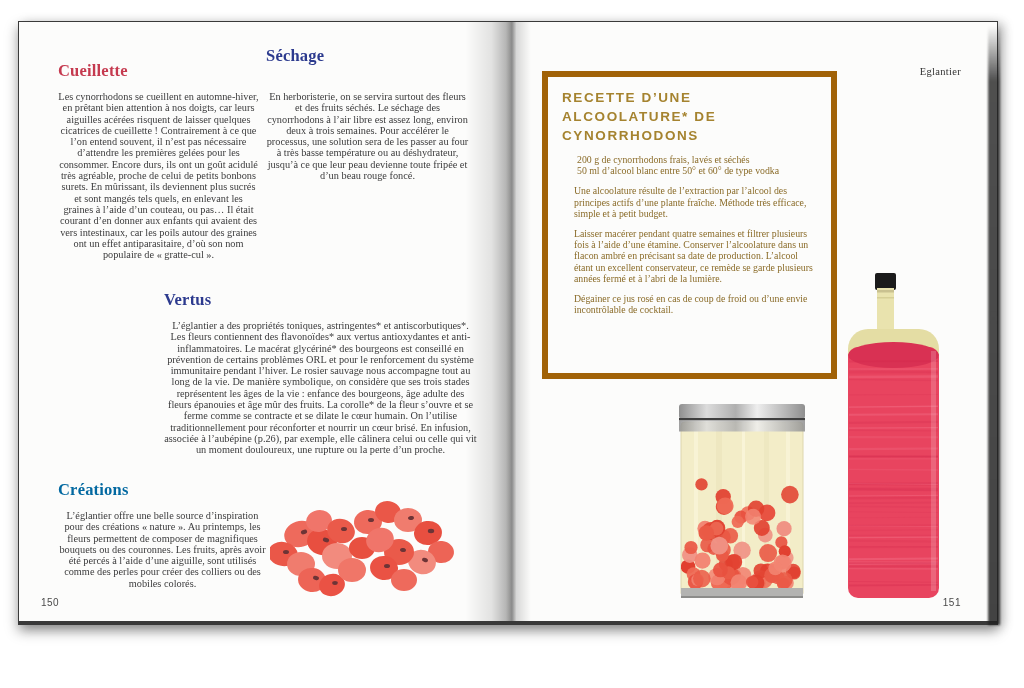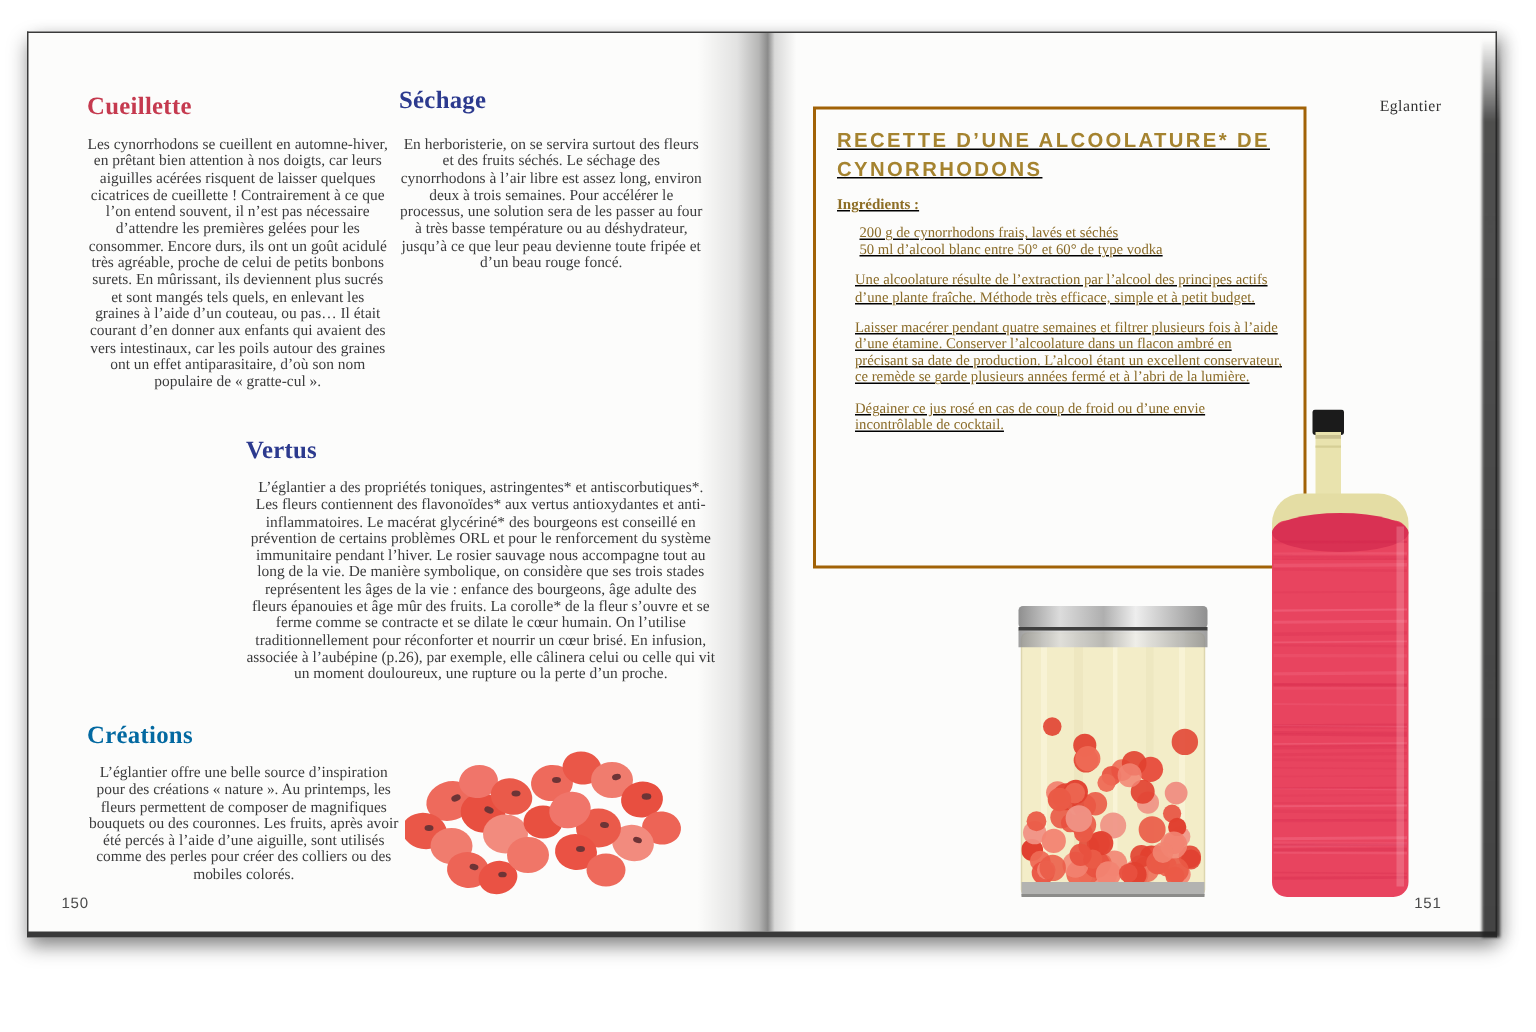--- a/index.html
+++ b/index.html
@@ -37,25 +37,24 @@
   .h-navy{color:#2c3a8e;}
   .h-purple{color:#0369a1;}
   p.body{
     margin:0;font-size:10.3px;line-height:11.3px;color:#3b3b3c;
     text-align:center;
   }
   .pagenum{font-family:"Liberation Sans","DejaVu Sans",sans-serif;font-size:10px;color:#4a4a4a;letter-spacing:.5px;}
   .running-header{font-size:10.5px;color:#333;letter-spacing:.3px;margin-top:32px;}
   
   .recipe-box{
-    position:absolute;left:523px;top:49px;width:329px;height:308px;
-    border:2px solid #a16207;box-sizing:border-box;
+    position:absolute;left:523px;top:49px;width:295px;height:308px;
+    border:6px solid #a16207;box-sizing:border-box;
     padding:11px 14px 10px 14px;
     background:transparent;
-    text-decoration:underline;
   }
   .recipe-title{
     margin:0 0 9px 0;
     font-family:"Liberation Sans","DejaVu Sans",sans-serif;
     font-size:13.5px;line-height:19px;font-weight:bold;
     letter-spacing:1.6px;color:#a5832f;
   }
   .ing-label{
     margin:0 0 8px 0;font-size:10px;font-weight:bold;color:#8d6d24;
   }
@@ -69,21 +68,21 @@
 </head>
 <body>
 
 <div class="book">
 
   <div>
 
     <h2 class="sec h-red abs" style="left:39px;top:39px;">Cueillette</h2>
     <p class="body abs" style="left:39px;top:69px;width:201px;">Les cynorrhodons se cueillent en automne-hiver, en prêtant bien attention à nos doigts, car leurs aiguilles acérées risquent de laisser quelques cicatrices de cueillette ! Contrairement à ce que l’on entend souvent, il n’est pas nécessaire d’attendre les premières gelées pour les consommer. Encore durs, ils ont un goût acidulé très agréable, proche de celui de petits bonbons surets. En mûrissant, ils deviennent plus sucrés et sont mangés tels quels, en enlevant les graines à l’aide d’un couteau, ou pas… Il était courant d’en donner aux enfants qui avaient des vers intestinaux, car les poils autour des graines ont un effet antiparasitaire, d’où son nom populaire de « gratte-cul ».</p>
 
-    <h2 class="sec h-navy abs" style="left:247px;top:35px;">Séchage</h2>
+    <h2 class="sec h-navy abs" style="left:247px;top:24px;">Séchage</h2>
     <p class="body abs" style="left:247px;top:69px;width:203px;">En herboristerie, on se servira surtout des fleurs et des fruits séchés. Le séchage des cynorrhodons à l’air libre est assez long, environ deux à trois semaines. Pour accélérer le processus, une solution sera de les passer au four à très basse température ou au déshydrateur, jusqu’à ce que leur peau devienne toute fripée et d’un beau rouge foncé.</p>
 
     <h2 class="sec h-navy abs" style="left:145px;top:268px;">Vertus</h2>
     <p class="body abs" style="left:145px;top:298px;width:313px;">L’églantier a des propriétés toniques, astringentes* et antiscorbutiques*. Les fleurs contiennent des flavonoïdes* aux vertus antioxydantes et anti-inflammatoires. Le macérat glycériné* des bourgeons est conseillé en prévention de certains problèmes ORL et pour le renforcement du système immunitaire pendant l’hiver. Le rosier sauvage nous accompagne tout au long de la vie. De manière symbolique, on considère que ses trois stades représentent les âges de la vie : enfance des bourgeons, âge adulte des fleurs épanouies et âge mûr des fruits. La corolle* de la fleur s’ouvre et se ferme comme se contracte et se dilate le cœur humain. On l’utilise traditionnellement pour réconforter et nourrir un cœur brisé. En infusion, associée à l’aubépine (p.26), par exemple, elle câlinera celui ou celle qui vit un moment douloureux, une rupture ou la perte d’un proche.</p>
 
     <h2 class="sec h-purple abs" style="left:39px;top:458px;">Créations</h2>
     <p class="body abs" style="left:39px;top:488px;width:209px;">L’églantier offre une belle source d’inspiration pour des créations « nature ». Au printemps, les fleurs permettent de composer de magnifiques bouquets ou des couronnes. Les fruits, après avoir été percés à l’aide d’une aiguille, sont utilisés comme des perles pour créer des colliers ou des mobiles colorés.</p>
 
     <svg class="abs" style="left:251px;top:468px;" width="188" height="124" viewBox="0 0 188 124">
       <g>
@@ -128,21 +127,20 @@
 
     <div class="pagenum abs" style="left:22px;top:575px;">150</div>
   </div>
 
   <div>
 
     <div class="running-header abs" style="right:36px;top:12px;">Eglantier</div>
 
     <div class="recipe-box">
       <h3 class="recipe-title">RECETTE D’UNE ALCOOLATURE* DE CYNORRHODONS</h3>
-      <p class="ing-label">Ingrédients :</p>
       <p class="ing-line">200 g de cynorrhodons frais, lavés et séchés</p>
       <p class="ing-line">50 ml d’alcool blanc entre 50° et 60° de type vodka</p>
       <p class="recipe-p">Une alcoolature résulte de l’extraction par l’alcool des principes actifs d’une plante fraîche. Méthode très efficace, simple et à petit budget.</p>
       <p class="recipe-p">Laisser macérer pendant quatre semaines et filtrer plusieurs fois à l’aide d’une étamine. Conserver l’alcoolature dans un flacon ambré en précisant sa date de production. L’alcool étant un excellent conservateur, ce remède se garde plusieurs années fermé et à l’abri de la lumière.</p>
       <p class="recipe-p">Dégainer ce jus rosé en cas de coup de froid ou d’une envie incontrôlable de cocktail.</p>
     </div>
 
     <svg class="abs" style="left:657px;top:382px;" width="132" height="202" viewBox="0 0 132 202">
       <defs>
         <linearGradient id="lidGrad" x1="0" y1="0" x2="1" y2="0">

